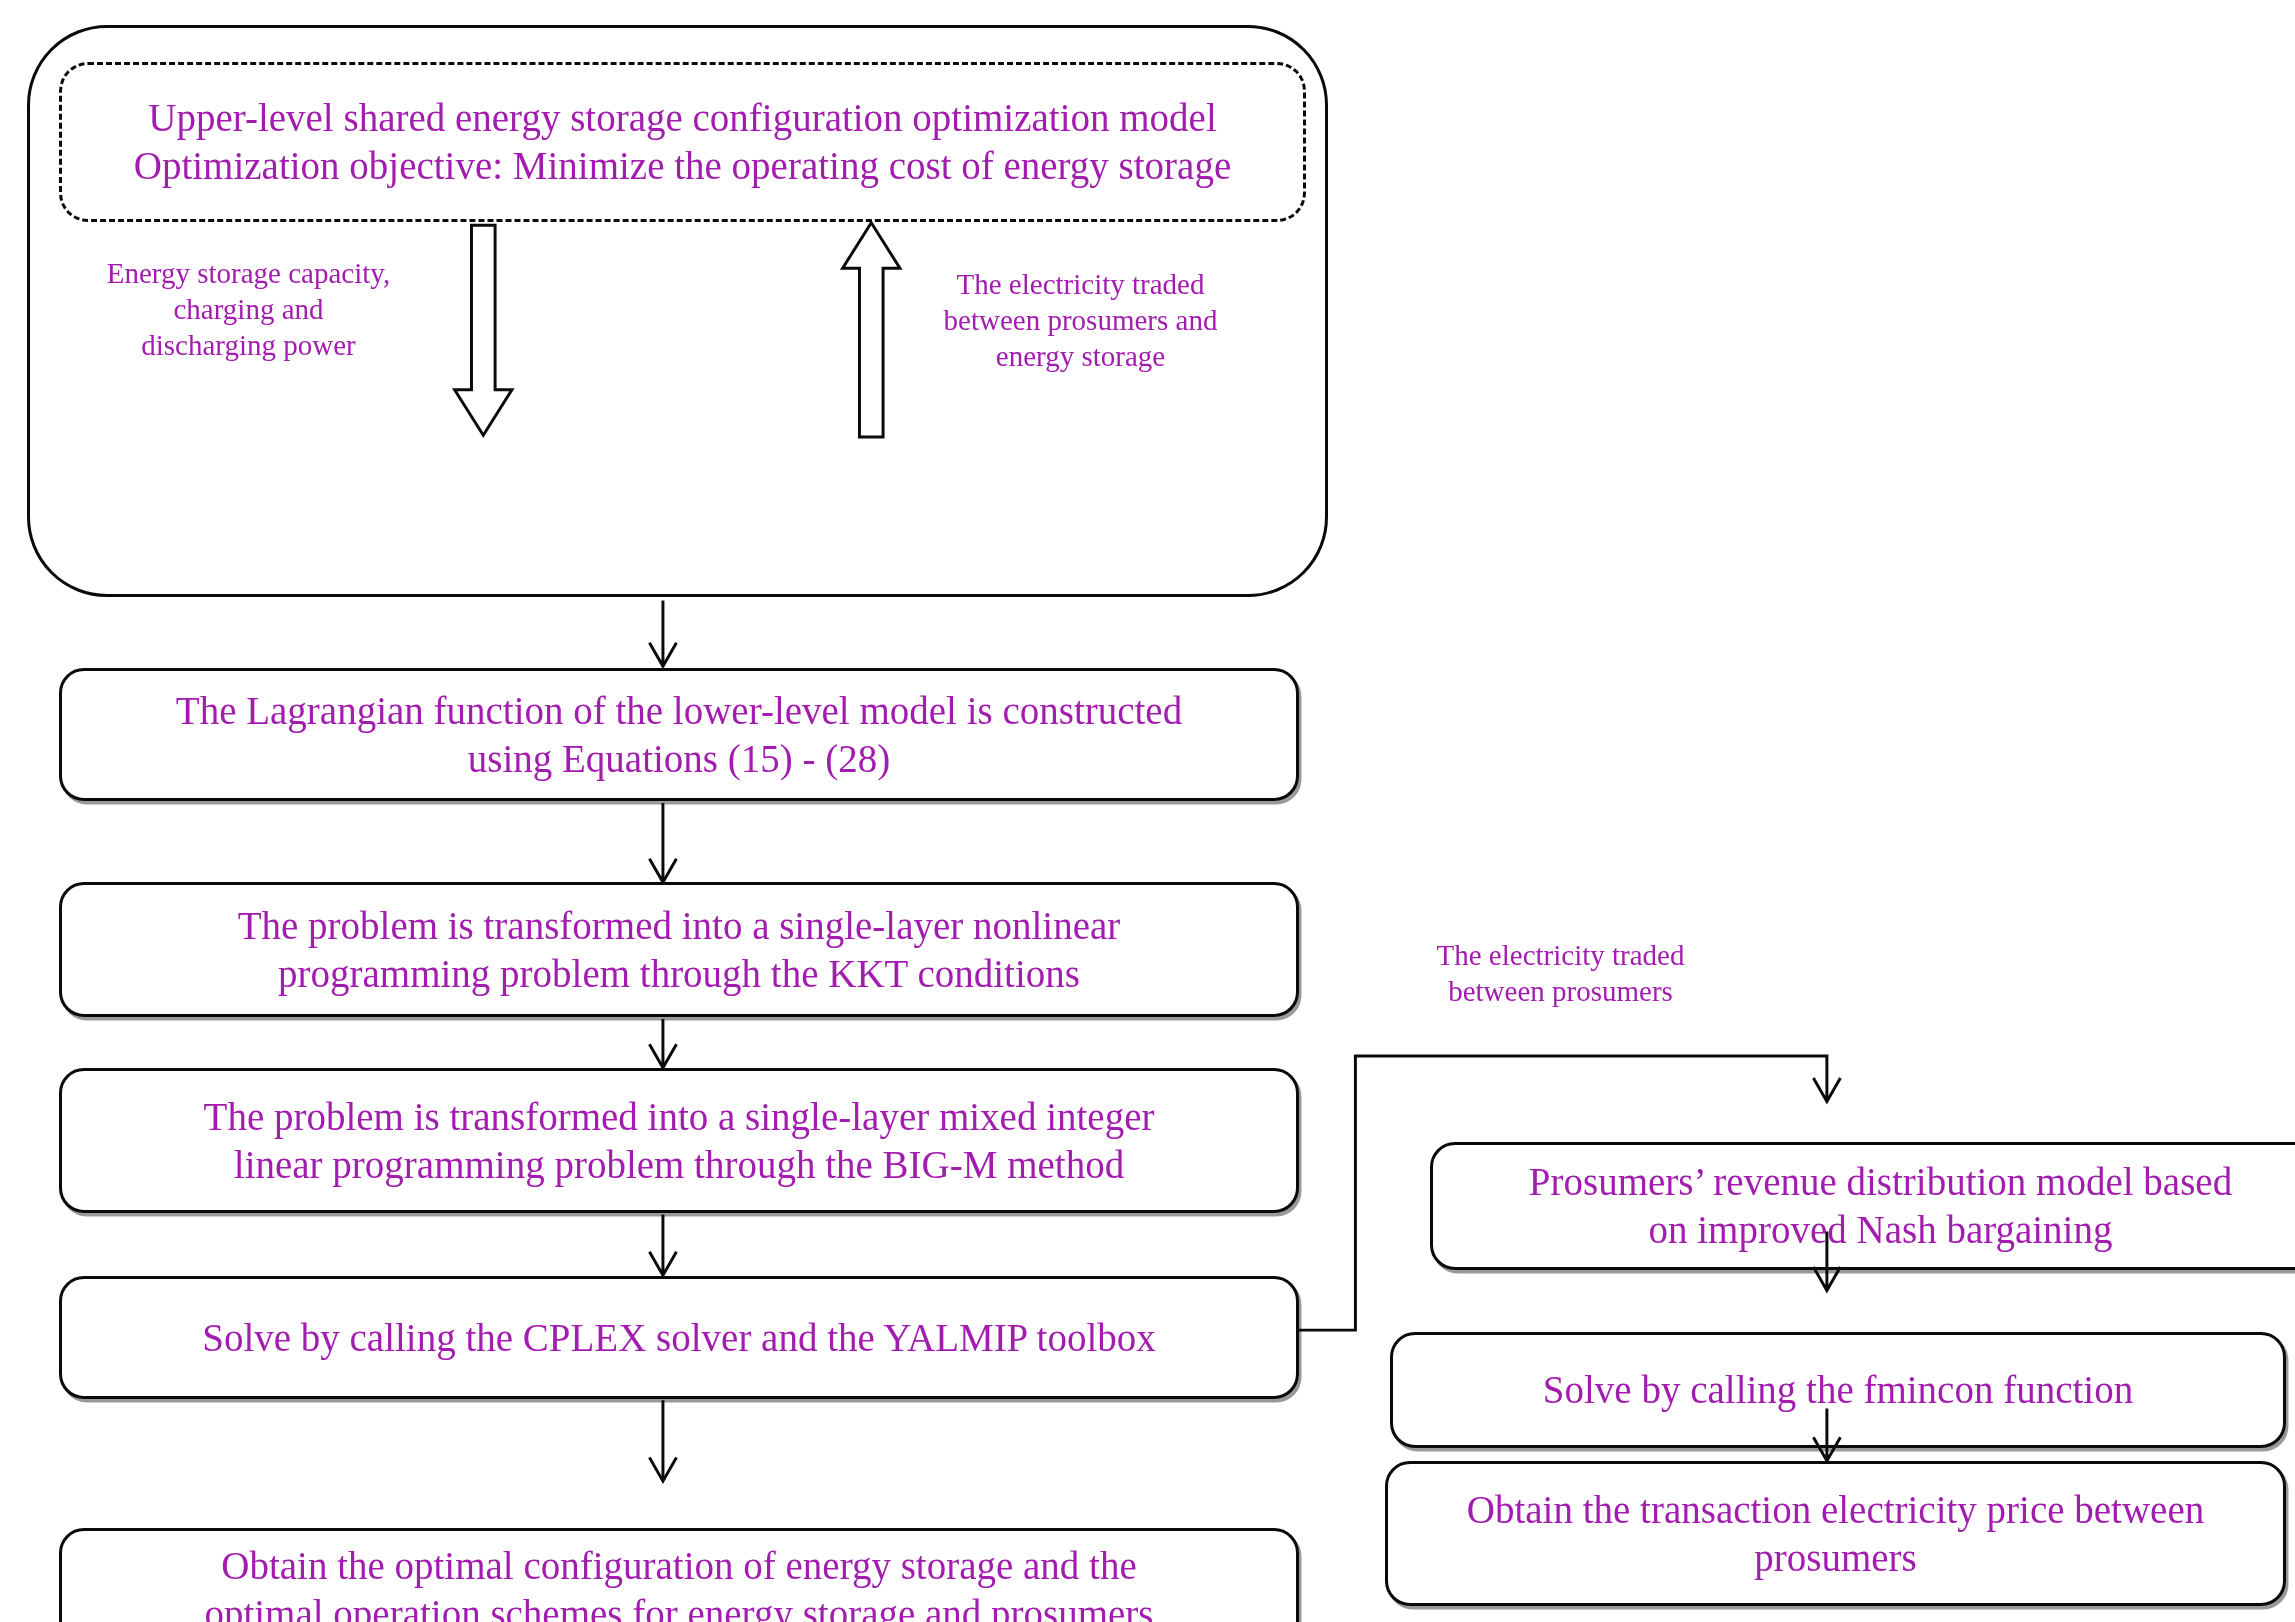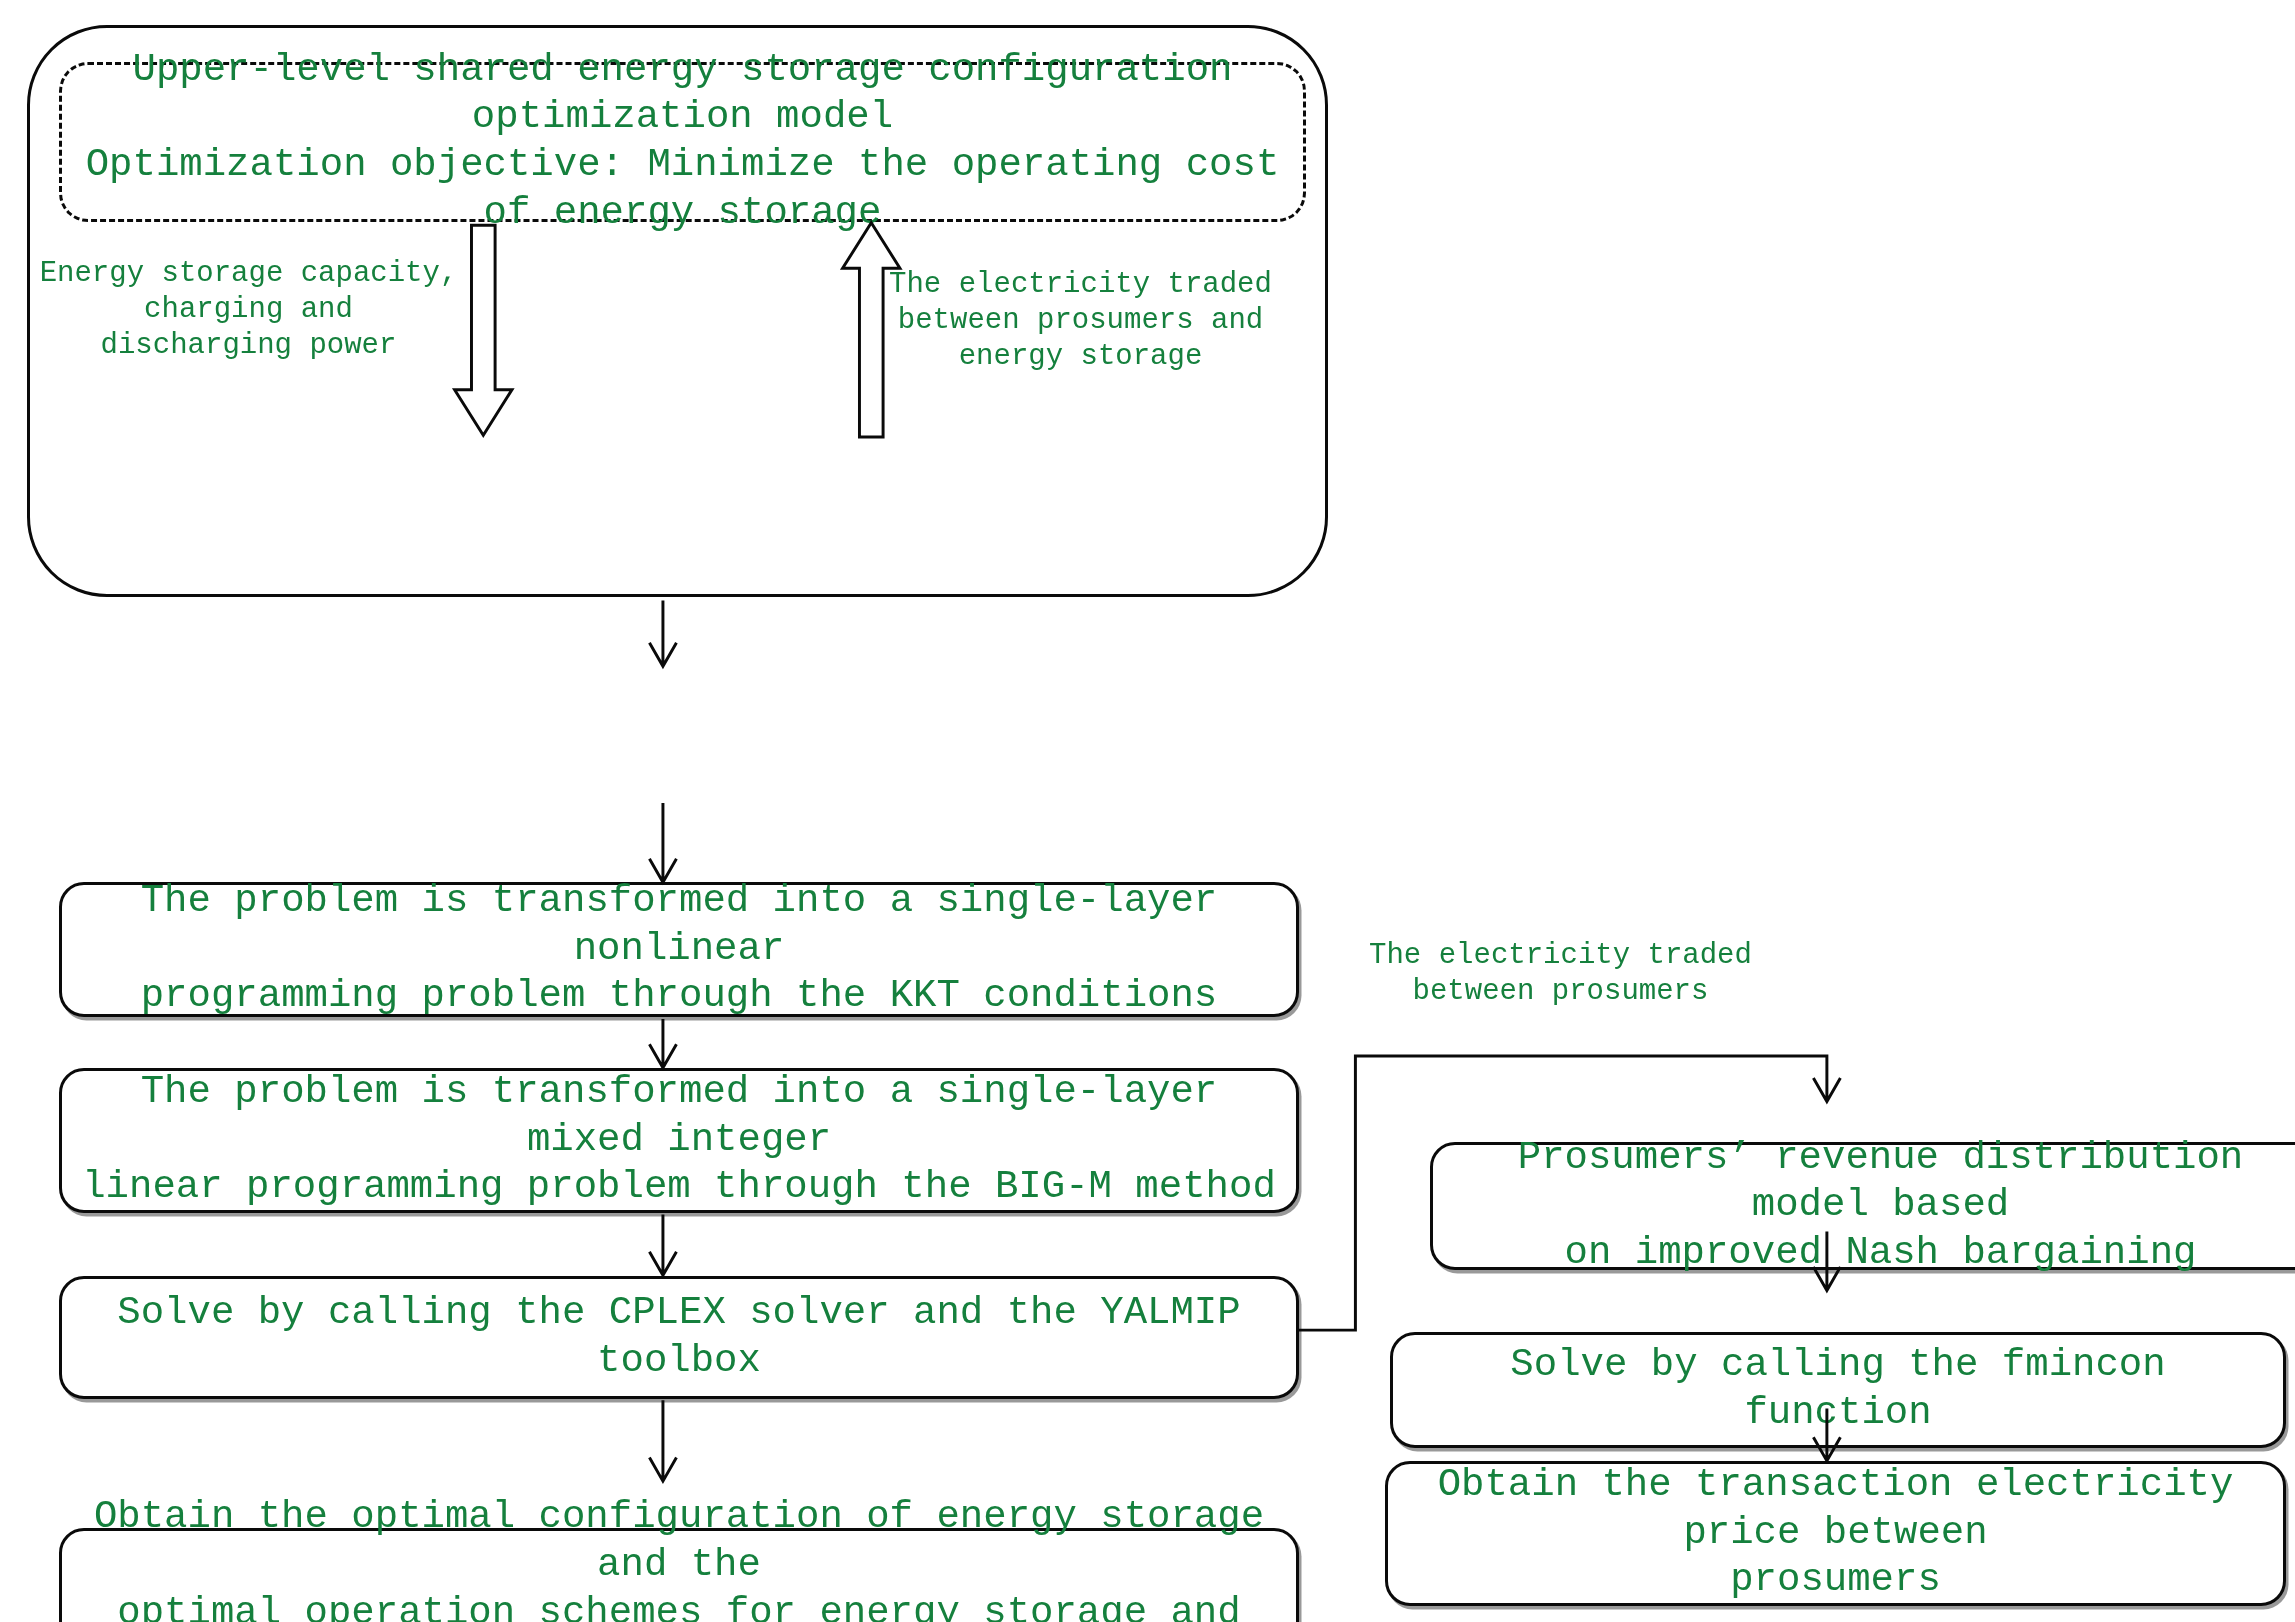--- a/index.html
+++ b/index.html
@@ -5,22 +5,22 @@
   html, body {
     margin: 0;
     padding: 0;
     background: #ffffff;
   }
   #canvas {
     position: relative;
     width: 2295px;
     height: 1622px;
     background: #ffffff;
-    font-family: Liberation Mono, monospace;
-    color: #15803d;
+    font-family: Liberation Serif, serif;
+    color: #a21caf;
     overflow: hidden;
   }
   .box {
     position: absolute;
     box-sizing: border-box;
     background: #ffffff;
     border: 3.4px solid #0a0a0a;
     border-radius: 25px;
     display: flex;
     align-items: center;
@@ -80,20 +80,22 @@
 
 
   <div class="label" style="left:25px; top:256px; width:447px;">Energy storage capacity,
 charging and
 discharging power</div>
 
   <div class="label" style="left:857px; top:267px; width:447px;">The electricity traded
 between prosumers and
 energy storage</div>
 
+  <div class="box" style="left:59px; top:668px; width:1240px; height:133px;">The Lagrangian function of the lower-level model is constructed
+using Equations (15) - (28)</div>
 
   <div class="box" style="left:59px; top:882px; width:1240px; height:135px;">The problem is transformed into a single-layer nonlinear
 programming problem through the KKT conditions</div>
 
   <div class="box" style="left:59px; top:1068px; width:1240px; height:145px;">The problem is transformed into a single-layer mixed integer
 linear programming problem through the BIG-M method</div>
 
   <div class="box" style="left:59px; top:1276px; width:1240px; height:123px;">Solve by calling the CPLEX solver and the YALMIP toolbox</div>
 
   <div class="box" style="left:59px; top:1528px; width:1240px; height:123px;">Obtain the optimal configuration of energy storage and the

